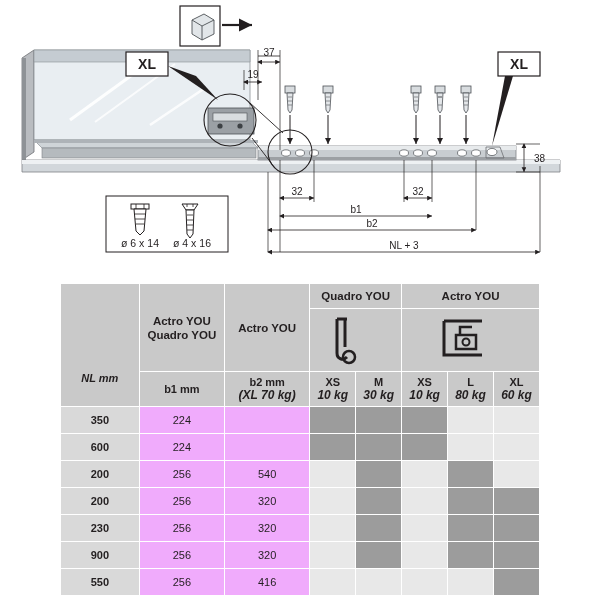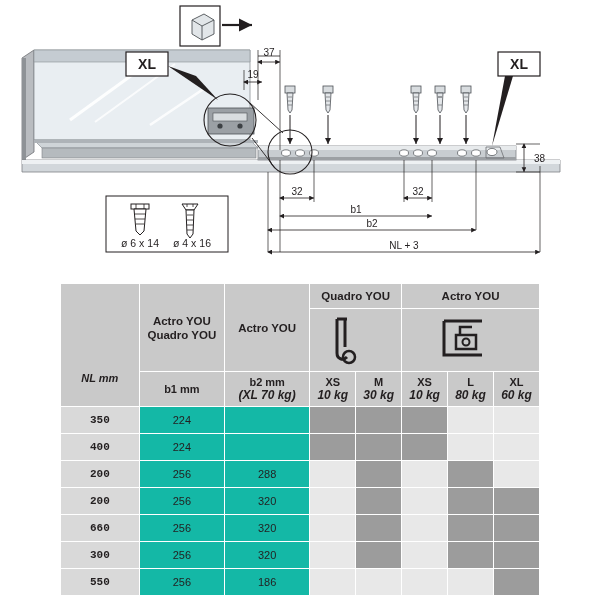--- a/index.html
+++ b/index.html
@@ -20,22 +20,22 @@
     font-size:11px;
     table-layout:fixed;
   }
   table.spec td,table.spec th{
     border:1px solid #ffffff;
     text-align:center;
     vertical-align:middle;
     padding:0;
   }
   .hdr{background:#c9c9c9;font-weight:bold;color:#231f20;}
-  .rowlbl{background:#d9d9d9;font-weight:bold;height:26px;font-family:Liberation Mono, monospace;}
-  .cell{background:#14b8a6;height:26px;}
+  .rowlbl{background:#d9d9d9;font-weight:bold;height:26px;}
+  .cell{background:#f0abfc;height:26px;}
   .fill{background:#9c9c9c;}
   .empty{background:#e8e8e8;}
   .grouphdr{height:24px;font-weight:bold;font-size:11.5px;background:#c9c9c9;}
   .icohdr{height:62px;background:#c9c9c9;}
   .namehdr{height:86px;background:#c9c9c9;font-weight:bold;font-size:11.5px;line-height:14px;}
   .unithdr{height:34px;background:#c9c9c9;font-weight:bold;font-size:11px;line-height:13px;}
   .small{font-size:12px;font-weight:bold;font-style:italic;}
   .icobox svg{display:block;margin:0 auto;}
 </style>
 </head>
@@ -332,73 +332,73 @@
           <td class="rowlbl">350</td>
           <td class="cell">224</td>
           <td class="cell"></td>
           <td class="cell fill"></td>
           <td class="cell fill"></td>
           <td class="cell fill"></td>
           <td class="cell empty"></td>
           <td class="cell empty"></td>
         </tr>
         <tr>
-          <td class="rowlbl">400</td>
+          <td class="rowlbl">600</td>
           <td class="cell">224</td>
           <td class="cell"></td>
           <td class="cell fill"></td>
           <td class="cell fill"></td>
           <td class="cell fill"></td>
           <td class="cell empty"></td>
           <td class="cell empty"></td>
         </tr>
         <tr>
           <td class="rowlbl">200</td>
           <td class="cell">256</td>
-          <td class="cell">288</td>
+          <td class="cell">540</td>
           <td class="cell empty"></td>
           <td class="cell fill"></td>
           <td class="cell empty"></td>
           <td class="cell fill"></td>
           <td class="cell empty"></td>
         </tr>
         <tr>
           <td class="rowlbl">200</td>
           <td class="cell">256</td>
           <td class="cell">320</td>
           <td class="cell empty"></td>
           <td class="cell fill"></td>
           <td class="cell empty"></td>
           <td class="cell fill"></td>
           <td class="cell fill"></td>
         </tr>
         <tr>
-          <td class="rowlbl">660</td>
+          <td class="rowlbl">230</td>
           <td class="cell">256</td>
           <td class="cell">320</td>
           <td class="cell empty"></td>
           <td class="cell fill"></td>
           <td class="cell empty"></td>
           <td class="cell fill"></td>
           <td class="cell fill"></td>
         </tr>
         <tr>
-          <td class="rowlbl">300</td>
+          <td class="rowlbl">900</td>
           <td class="cell">256</td>
           <td class="cell">320</td>
           <td class="cell empty"></td>
           <td class="cell fill"></td>
           <td class="cell empty"></td>
           <td class="cell fill"></td>
           <td class="cell fill"></td>
         </tr>
         <tr>
           <td class="rowlbl">550</td>
           <td class="cell">256</td>
-          <td class="cell">186</td>
+          <td class="cell">416</td>
           <td class="cell empty"></td>
           <td class="cell empty"></td>
           <td class="cell empty"></td>
           <td class="cell empty"></td>
           <td class="cell fill"></td>
         </tr>
       </tbody>
 </table>
 </div>
 

